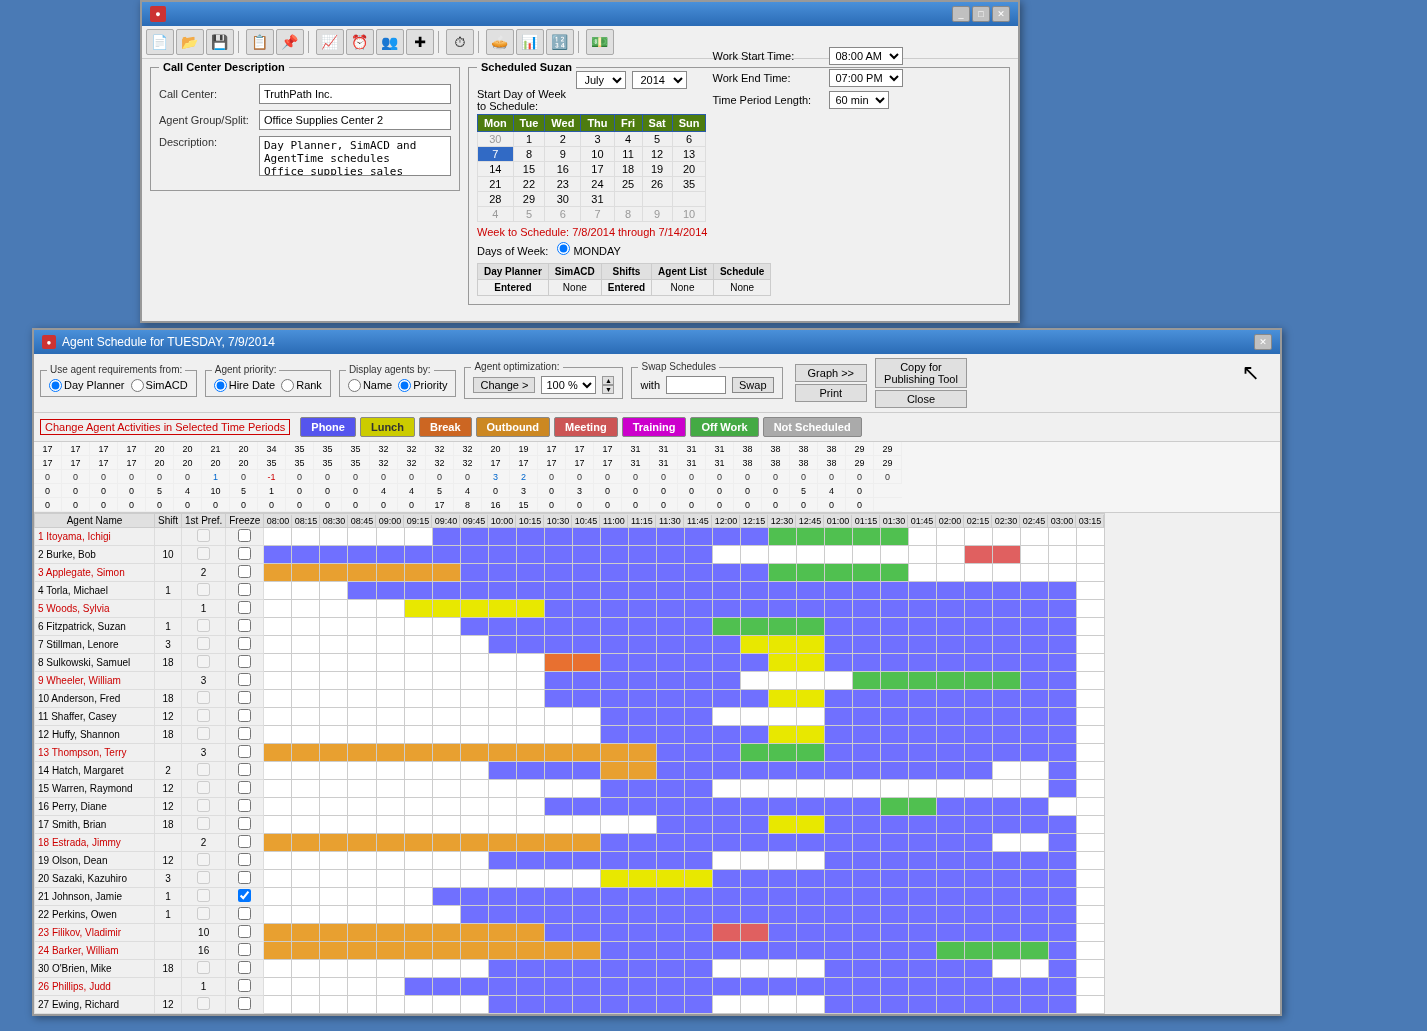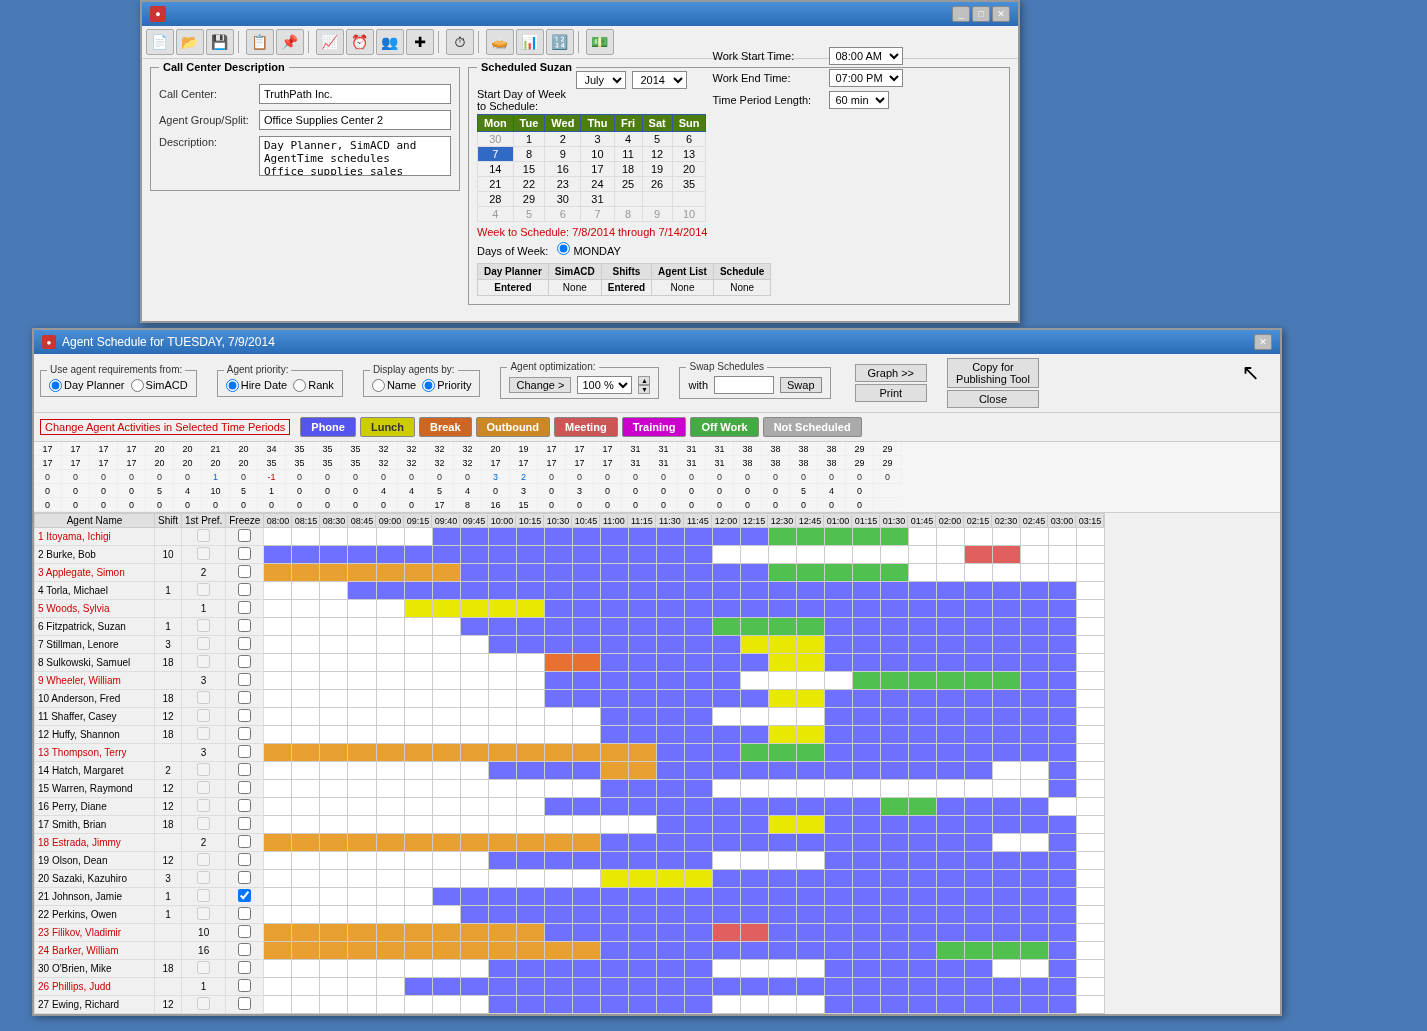--- a/index.html
+++ b/index.html
@@ -148,21 +148,21 @@
       align-items: center;
       justify-content: space-between;
       font-size: 12px;
     }
     .agent-icon { width: 14px; height: 14px; background: #cc3333; border-radius: 2px; display:flex;align-items:center;justify-content:center;color:white;font-size:8px; }
 
     .options-bar {
       display: flex;
       align-items: center;
       padding: 4px 6px;
-      gap: 20px;
+      gap: 8px;
       border-bottom: 1px solid #ccc;
       flex-wrap: wrap;
     }
     .option-group {
       border: 1px solid #999;
       padding: 2px 8px 4px 8px;
       position: relative;
       display: flex;
       align-items: center;
       gap: 6px;

